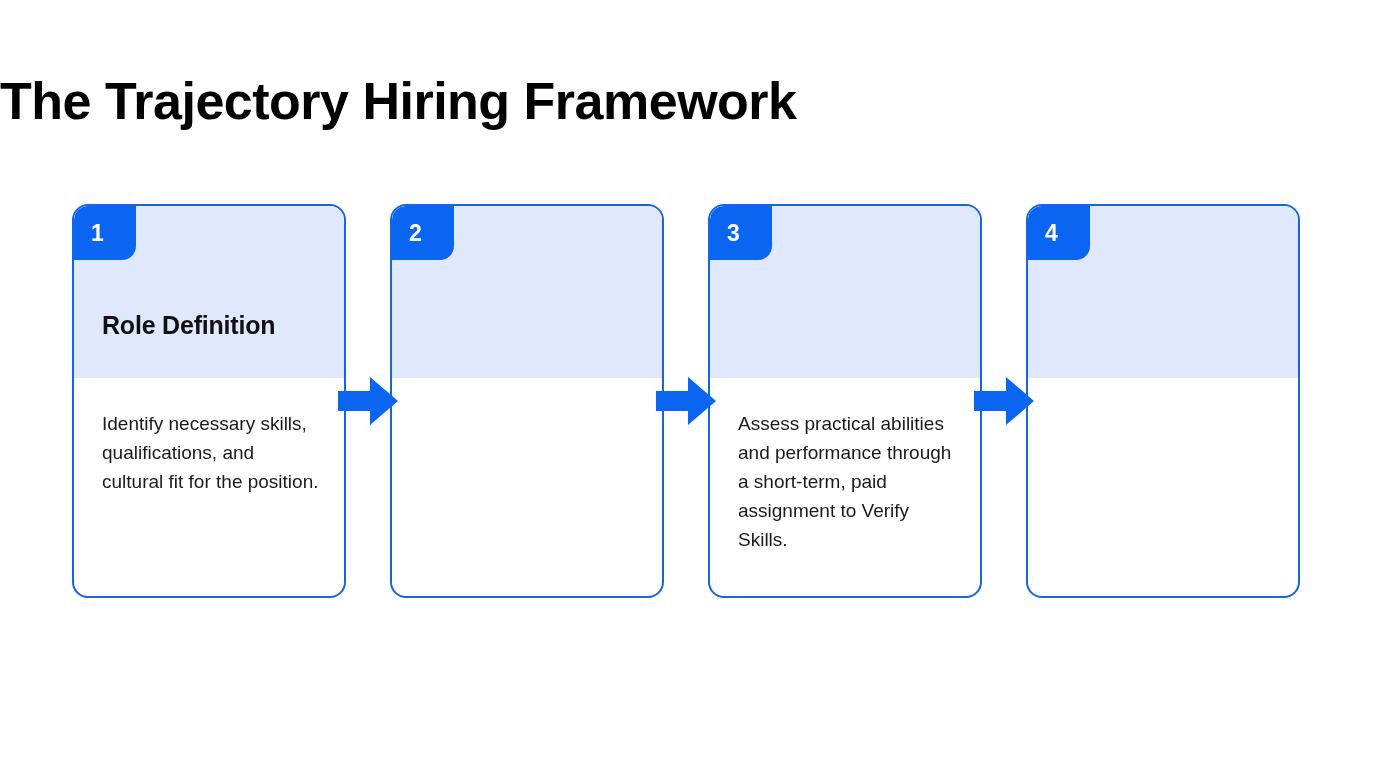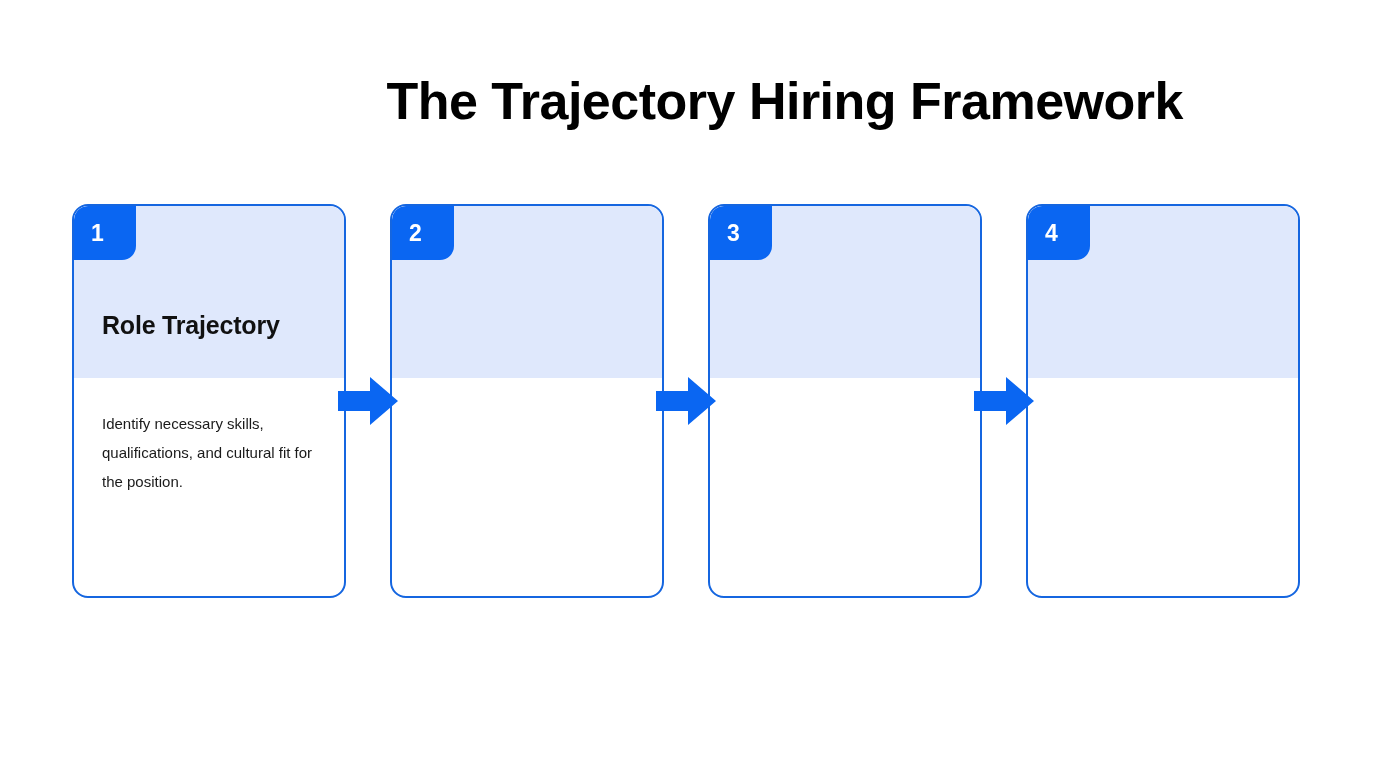--- a/index.html
+++ b/index.html
@@ -13,21 +13,21 @@
     font-family: "Liberation Sans", sans-serif;
     overflow: hidden;
     position: relative;
   }
 
   .page-title {
     position: absolute;
     left: 0;
     top: 72px;
     width: 1183px;
-    text-align: right;
+    text-align: left;
     font-size: 52px;
     font-weight: bold;
     color: #000000;
     letter-spacing: -0.5px;
     line-height: 1.15;
   }
 
   .flow-row {
     position: absolute;
     left: 72px;
@@ -85,21 +85,21 @@
     bottom: 38px;
     font-size: 25px;
     font-weight: bold;
     color: #111111;
     letter-spacing: -0.2px;
     line-height: 1.2;
   }
 
   .card-body {
     padding: 31px 24px 0 28px;
-    font-size: 15px;
+    font-size: 19px;
     line-height: 29px;
     color: #1a1a1a;
   }
 
   .arrow {
     position: absolute;
     top: 171px;
     width: 60px;
     height: 52px;
     z-index: 5;
@@ -112,35 +112,36 @@
 </head>
 <body>
 
 <div class="page-title">The Trajectory Hiring Framework</div>
 
 <div class="flow-row">
 
   <div class="card c1">
     <div class="card-header">
       <div class="card-badge">1</div>
-      <div class="card-title">Role Trajectory</div>
+      <div class="card-title">Role Definition</div>
     </div>
     <div class="card-body">Identify necessary skills, qualifications, and cultural fit for the position.</div>
   </div>
 
   <div class="card c2">
     <div class="card-header">
       <div class="card-badge">2</div>
     </div>
   </div>
 
   <div class="card c3">
     <div class="card-header">
       <div class="card-badge">3</div>
     </div>
+    <div class="card-body">Assess practical abilities and performance through a short-term, paid assignment to Verify Skills.</div>
   </div>
 
   <div class="card c4">
     <div class="card-header">
       <div class="card-badge">4</div>
     </div>
   </div>
 
   <div class="arrow a1">
     <svg viewBox="0 0 60 52" xmlns="http://www.w3.org/2000/svg">

